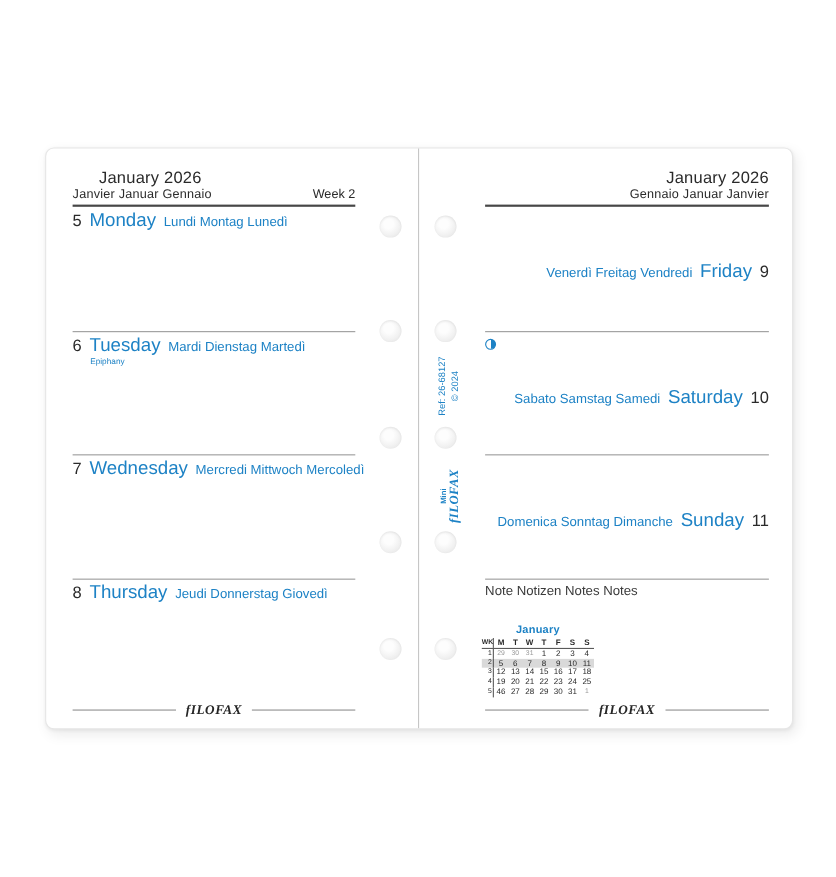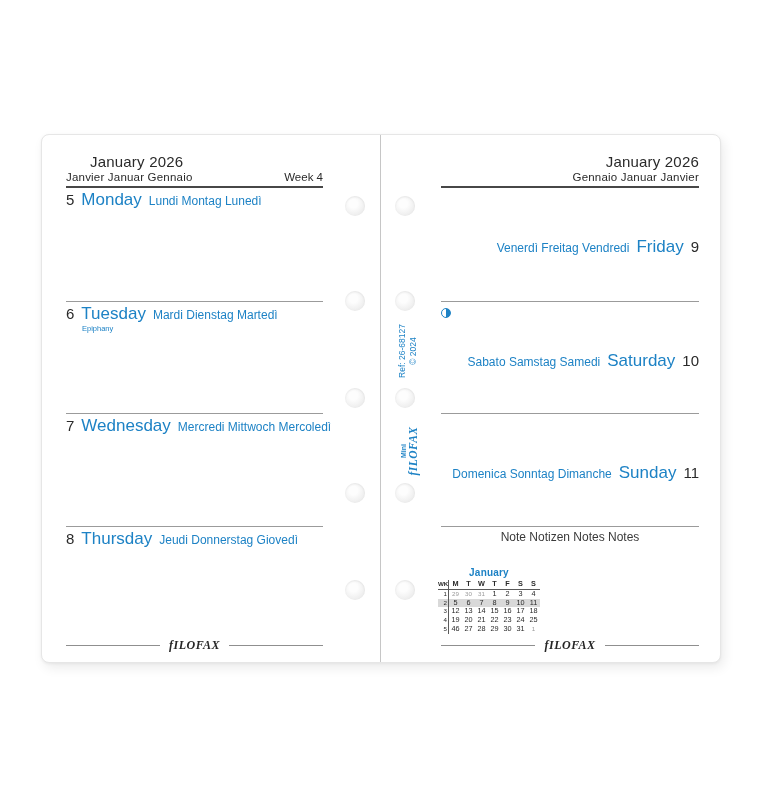--- a/index.html
+++ b/index.html
@@ -34,21 +34,21 @@
   .header-rule{position:absolute;top:51px;left:0;width:100%;height:2px;background:#474747;}
 
   .day-row{position:absolute;left:0;width:100%;}
   .rule{position:absolute;top:0;left:0;width:100%;height:1px;background:#9b9b9b;}
   .day-label{display:flex;align-items:baseline;gap:7px;padding-top:3px;white-space:nowrap;}
   .day-label.rt{justify-content:flex-end;margin-top:47px;}
   .num{font-size:15px;color:#2a2a2a;}
   .dname{font-size:17px;color:#1d82c5;}
   .dtrans{font-size:12px;color:#1d82c5;}
   .holiday{margin-left:16px;margin-top:0px;font-size:7.5px;color:#1d82c5;}
-  .notes-label{padding-top:4px;font-size:12px;color:#3a3a3a;text-align:center;}
+  .notes-label{padding-top:4px;font-size:12px;color:#3a3a3a;text-align:left;}
 
   .moon-icon{
     position:absolute;left:0;top:7px;width:10px;height:10px;border-radius:50%;
     border:1.3px solid #1d82c5;
     background:linear-gradient(90deg,#ffffff 50%, #1d82c5 50%);
     box-sizing:border-box;
   }
 
   .footer{position:absolute;top:504px;left:0;width:100%;display:flex;align-items:center;}
   .fline{flex:1;height:1px;background:#8f8f8f;}
@@ -101,21 +101,21 @@
     <div>© 2024</div>
   </div>
   <div class="spine-brand">
     <span class="mini">Mini</span>
     <span class="blogo">fILOFAX</span>
   </div>
 
   <div class="page left">
     <div class="month-title">January 2026</div>
     <div class="month-subtitle">Janvier Januar Gennaio</div>
-    <div class="week-label">Week 4</div>
+    <div class="week-label">Week 2</div>
     <div class="header-rule"></div>
 
     <div class="day-row" style="top:52px">
       <div class="day-label">
         <span class="num">5</span>
         <span class="dname">Monday</span>
         <span class="dtrans">Lundi Montag Lunedì</span>
       </div>
     </div>
 

